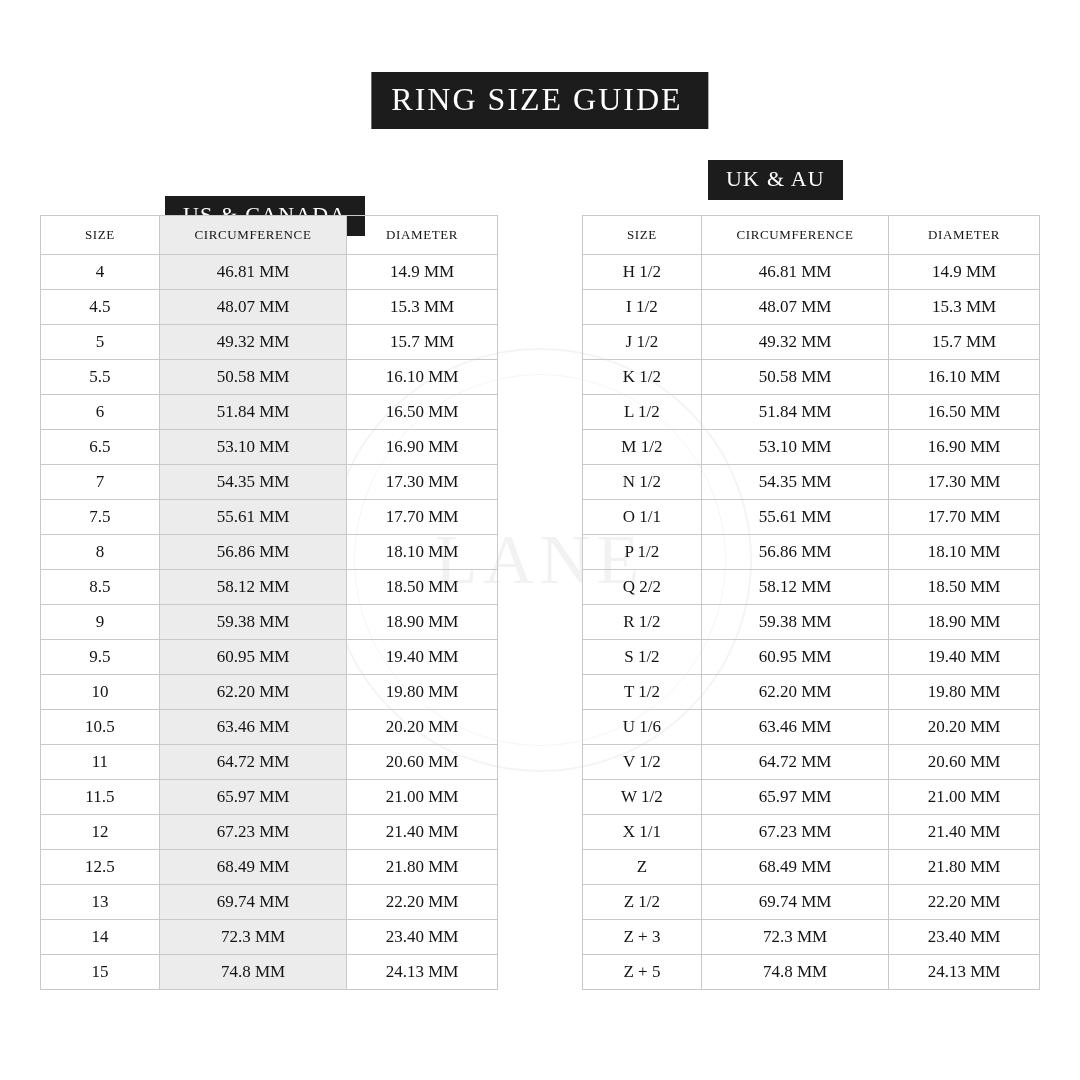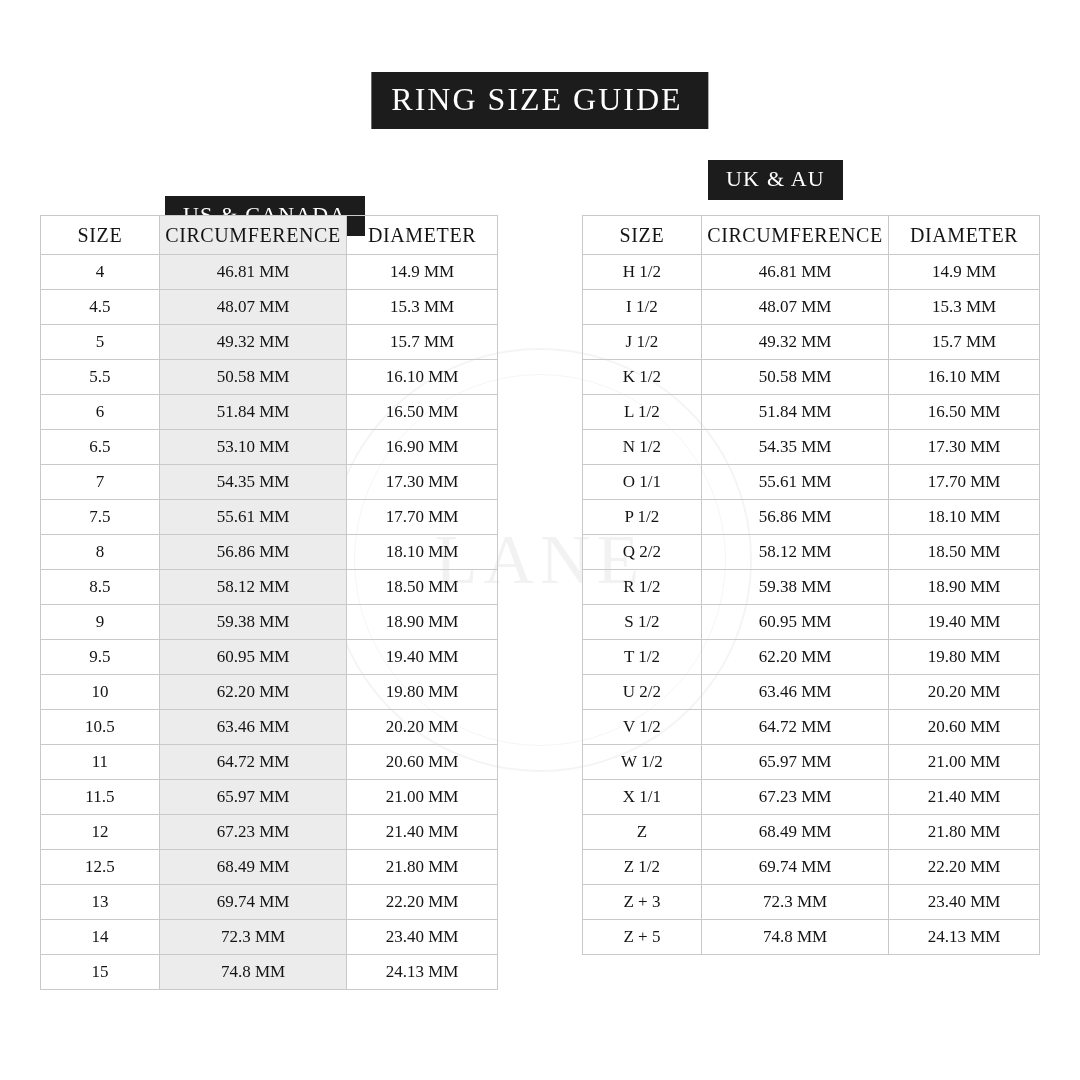--- a/index.html
+++ b/index.html
@@ -101,21 +101,21 @@
     border: 1px solid #c9c9c9;
     text-align: center;
     font-size: 17px;
     height: 34px;
     padding: 0;
     font-family: "Liberation Serif", serif;
     color: #141414;
     font-weight: normal;
   }
   table.size-table th {
-    font-size: 20px;
+    font-size: 13px;
     letter-spacing: 0.6px;
     height: 38px;
     margin-left: 15px;
   }
   
   table.size-table col.c-size { width: 26%; }
   table.size-table col.c-circ { width: 41%; }
   table.size-table col.c-diam { width: 33%; }
 
   
@@ -298,20 +298,25 @@
             <td>K 1/2</td>
             <td class="circ">50.58 MM</td>
             <td>16.10 MM</td>
           </tr>
           <tr>
             <td>L 1/2</td>
             <td class="circ">51.84 MM</td>
             <td>16.50 MM</td>
           </tr>
           <tr>
+            <td>M 1/2</td>
+            <td class="circ">53.10 MM</td>
+            <td>16.90 MM</td>
+          </tr>
+          <tr>
             <td>N 1/2</td>
             <td class="circ">54.35 MM</td>
             <td>17.30 MM</td>
           </tr>
           <tr>
             <td>O 1/1</td>
             <td class="circ">55.61 MM</td>
             <td>17.70 MM</td>
           </tr>
           <tr>
@@ -333,21 +338,21 @@
             <td>S 1/2</td>
             <td class="circ">60.95 MM</td>
             <td>19.40 MM</td>
           </tr>
           <tr>
             <td>T 1/2</td>
             <td class="circ">62.20 MM</td>
             <td>19.80 MM</td>
           </tr>
           <tr>
-            <td>U 2/2</td>
+            <td>U 1/6</td>
             <td class="circ">63.46 MM</td>
             <td>20.20 MM</td>
           </tr>
           <tr>
             <td>V 1/2</td>
             <td class="circ">64.72 MM</td>
             <td>20.60 MM</td>
           </tr>
           <tr>
             <td>W 1/2</td>

